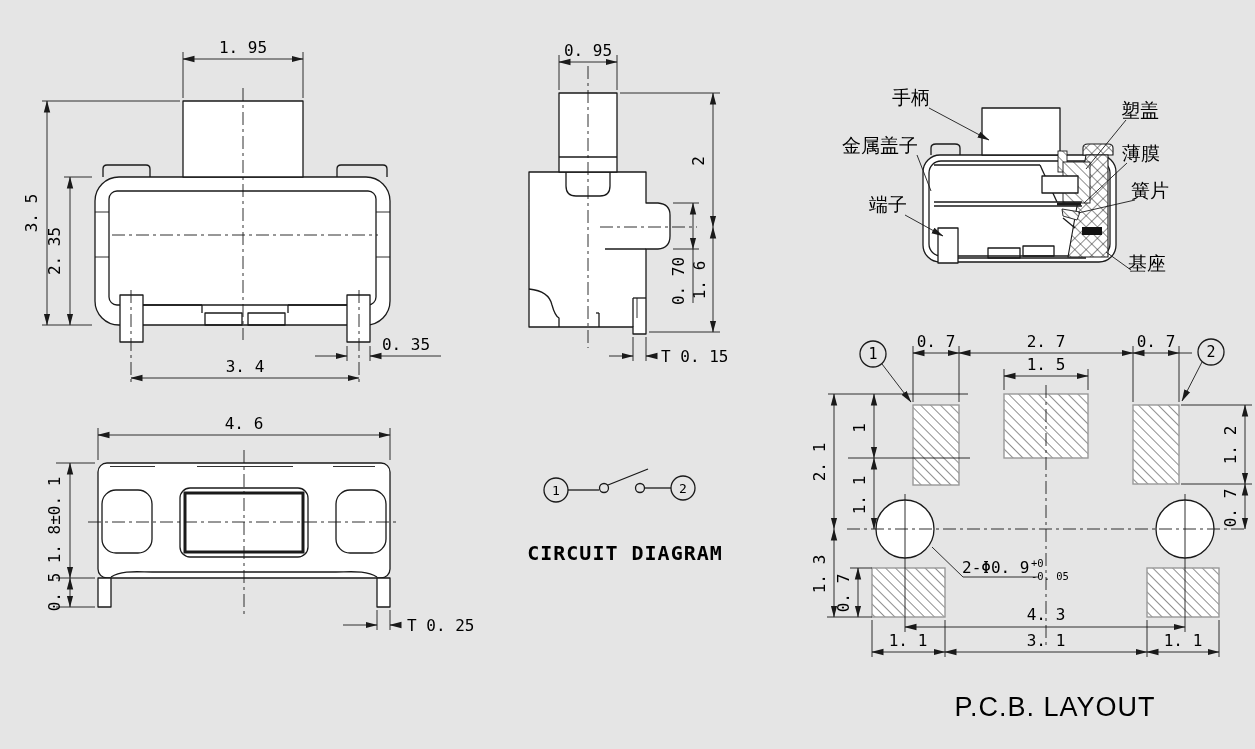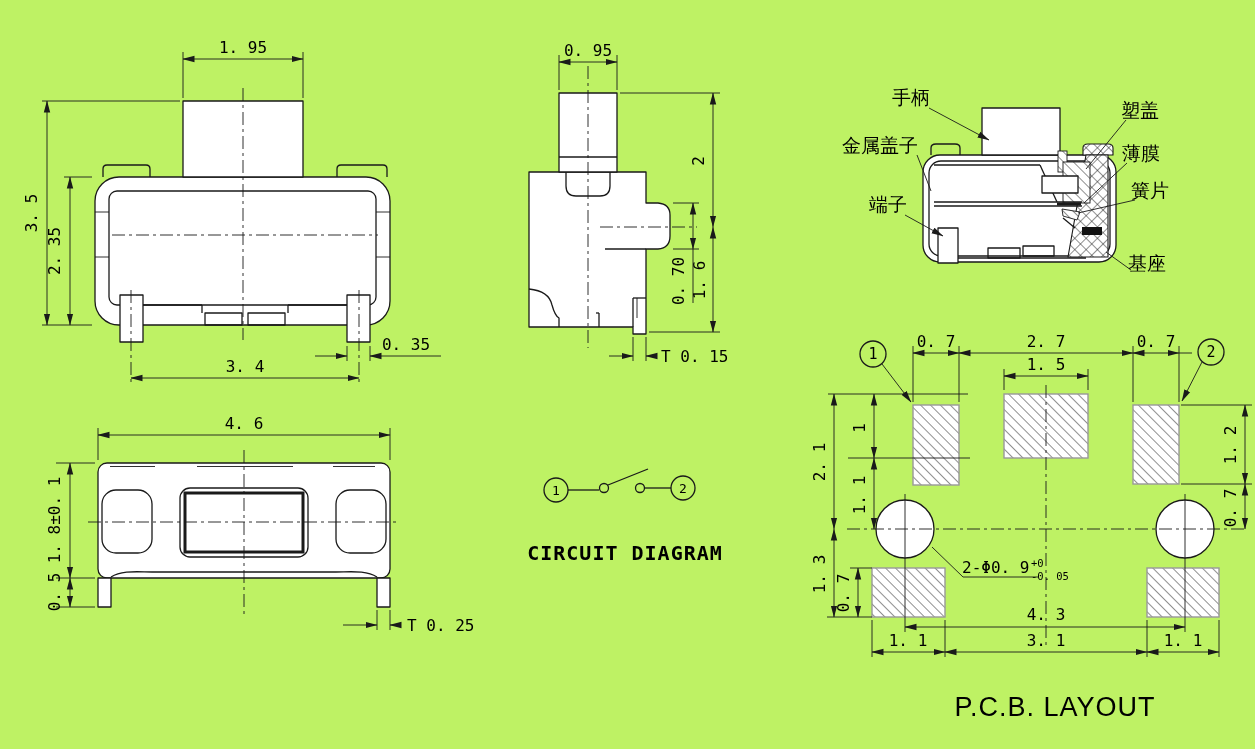--- a/index.html
+++ b/index.html
@@ -1,16 +1,16 @@
 <!DOCTYPE html>
 <html><head>
 <meta charset="utf-8">
 <style>
   html,body { margin:0; padding:0; background:#fff; }
-  #canvas { position:relative; width:1255px; height:749px; background:#bef264;
+  #canvas { position:relative; width:1255px; height:749px; background:#e5e5e5;
             font-family:"DejaVu Sans", sans-serif; }
   svg { position:absolute; left:0; top:0; }
   .ln  { fill:none; stroke:#1a1a1a; stroke-width:1.3; stroke-linejoin:round; }
   .lnw { fill:#fff;  stroke:#1a1a1a; stroke-width:1.3; stroke-linejoin:round; }
   .thk { fill:none; stroke:#1a1a1a; stroke-width:3; }
   .ext { fill:none; stroke:#1a1a1a; stroke-width:0.9; }
   .dim { fill:none; stroke:#1a1a1a; stroke-width:0.9; }
   .cl  { fill:none; stroke:#1a1a1a; stroke-width:0.9; stroke-dasharray:13 4 3 4; }
   .pad { fill:url(#dh); stroke:#999; stroke-width:1.4; }
   .hx  { fill:url(#dh); stroke:#1a1a1a; stroke-width:0.9; }

